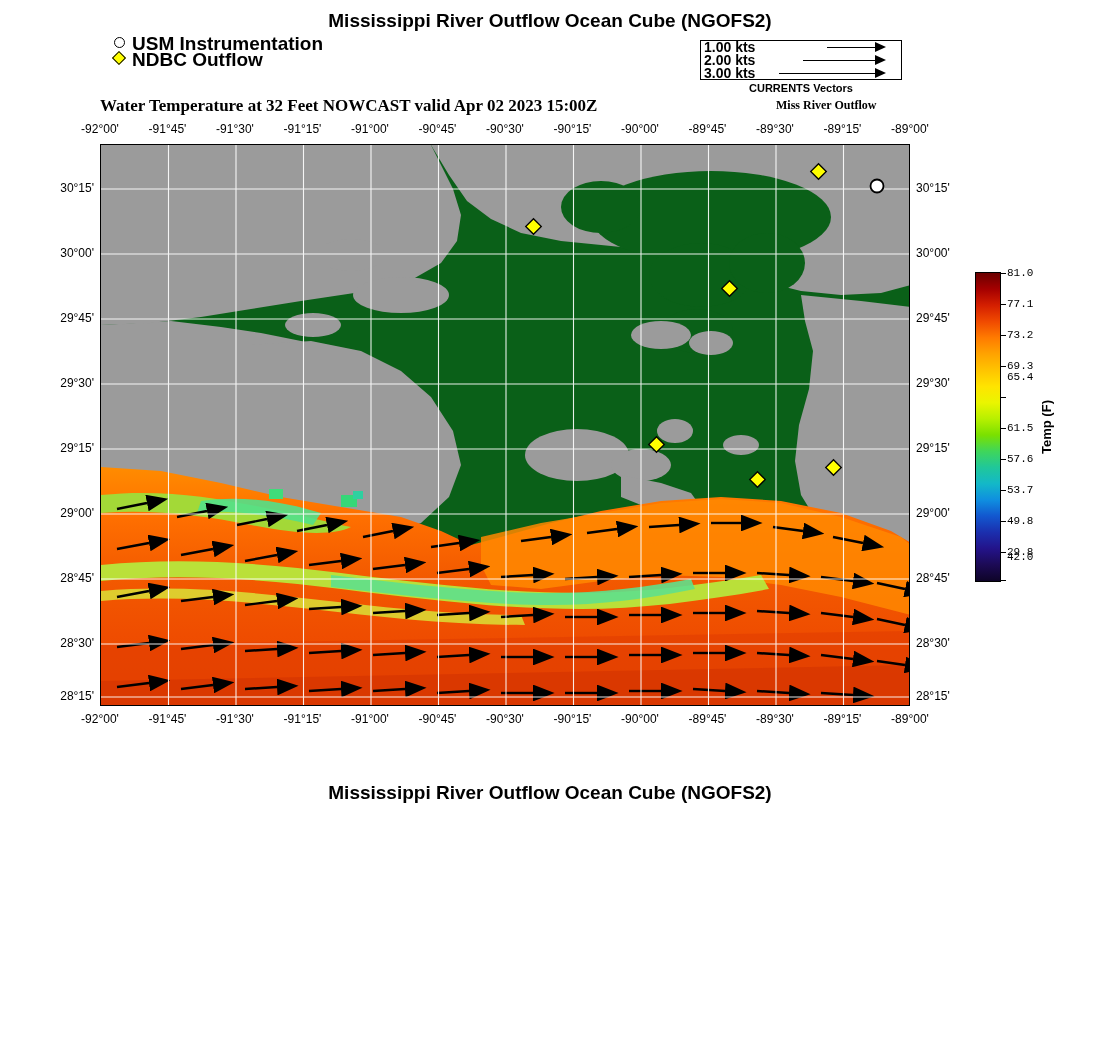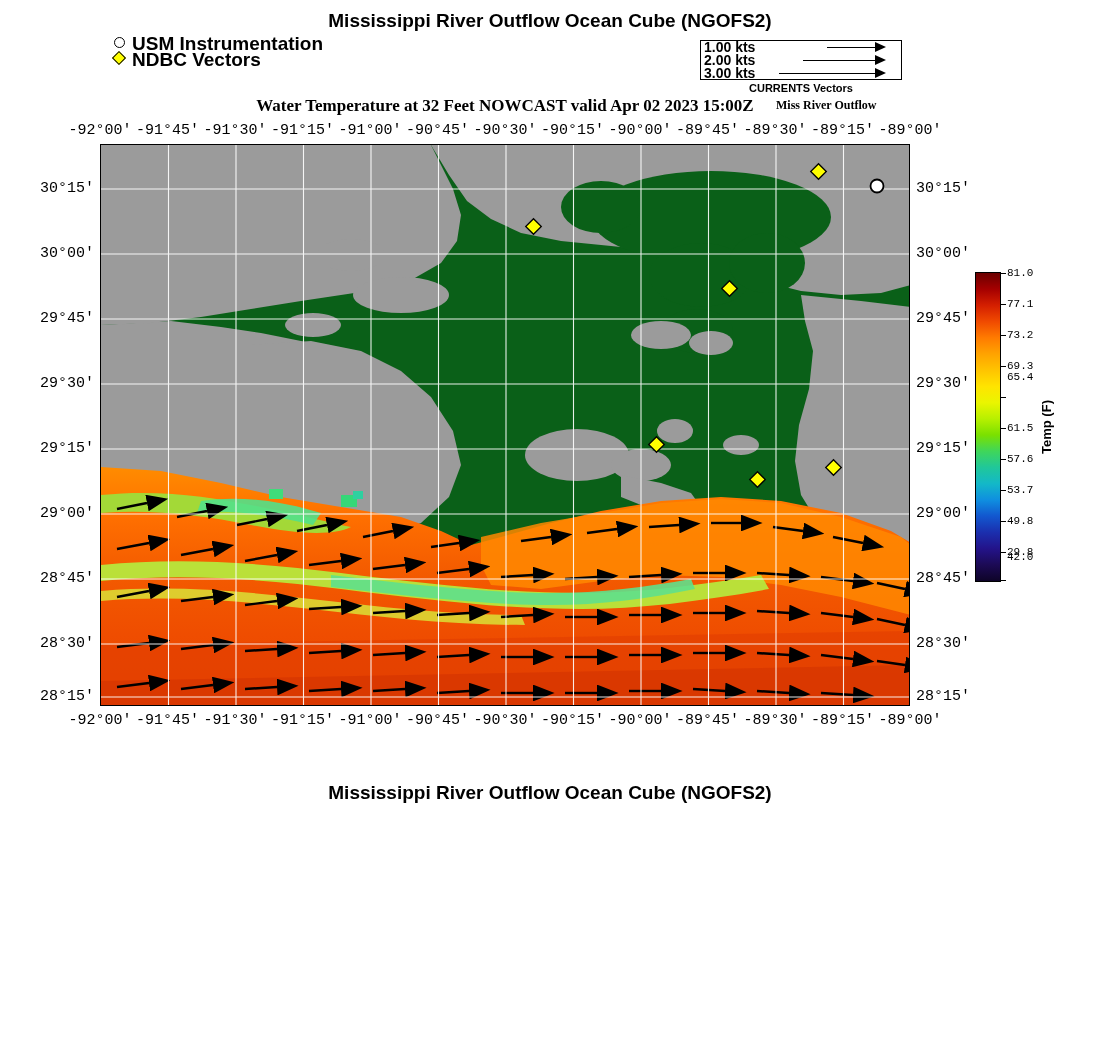--- a/index.html
+++ b/index.html
@@ -35,21 +35,21 @@
     text-align: center;
     font-size: 19px;
     font-weight: bold;
     font-family: "Liberation Sans", sans-serif;
   }
   .subtitle {
     position: absolute;
     left: 100px;
     top: 96px;
     width: 810px;
-    text-align: center;
+    text-align: left;
     font-size: 17px;
     font-weight: bold;
     font-family: "Liberation Serif", serif;
   }
   .outflow-label {
     position: absolute;
     left: 776px;
     top: 98px;
     font-size: 12px;
     font-weight: bold;
@@ -157,22 +157,22 @@
     border: 1.5px solid #000;
     box-sizing: border-box;
     overflow: hidden;
     background: #0a5c16;
   }
   #map-frame svg { display: block; }
 
   
   .tick {
     position: absolute;
-    font-size: 15px;
-    font-family: Liberation Mono, monospace;
+    font-size: 12px;
+    font-family: Liberation Sans, sans-serif;
     white-space: nowrap;
   }
   .tick-top { transform: translateX(-50%); }
   .tick-bottom { transform: translateX(-50%); }
   .tick-left { transform: translateY(-50%); text-align: right; }
   .tick-right { transform: translateY(-50%); text-align: left; }
 
   
   #colorbar-wrap {
     position: absolute;
@@ -222,21 +222,21 @@
   <div class="legend-row">
     <span class="legend-sym">
         <span class="sym-circle"></span>
       </span>
     <span class="legend-text">USM Instrumentation</span>
   </div>
   <div class="legend-row">
     <span class="legend-sym">
         <span class="sym-diamond"></span>
       </span>
-    <span class="legend-text">NDBC Vectors</span>
+    <span class="legend-text">NDBC Outflow</span>
   </div>
 </div>
 
 <div class="vectorkey">
   <div class="vk-row">
     <span class="vk-label">1.00 kts</span>
     <span class="vk-line" style="left:126px; width:48px;"></span>
     <span class="vk-arrow" style="left:174px;"></span>
   </div>
   <div class="vk-row">

